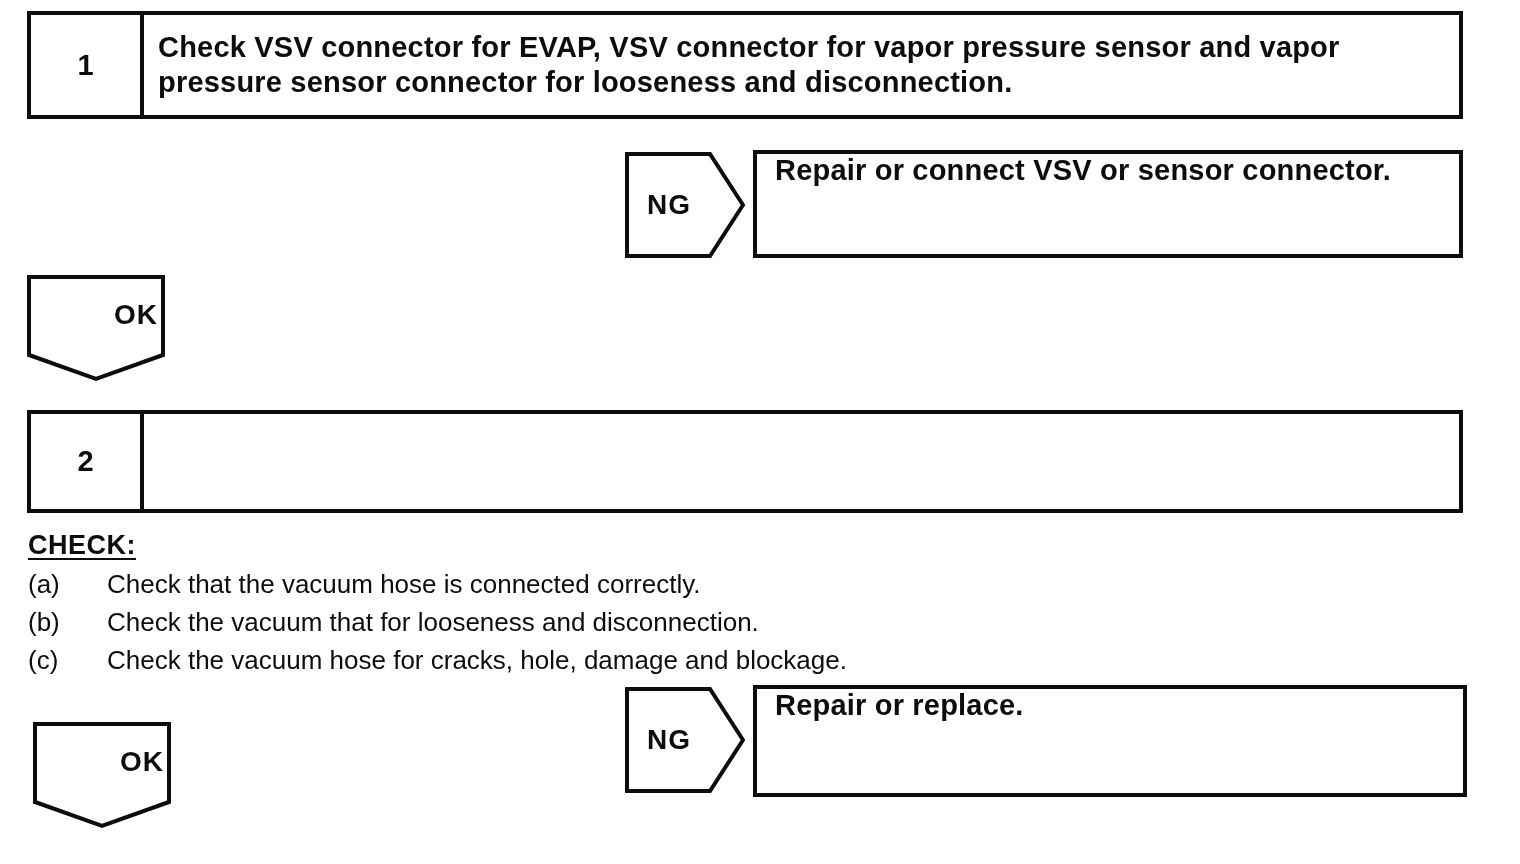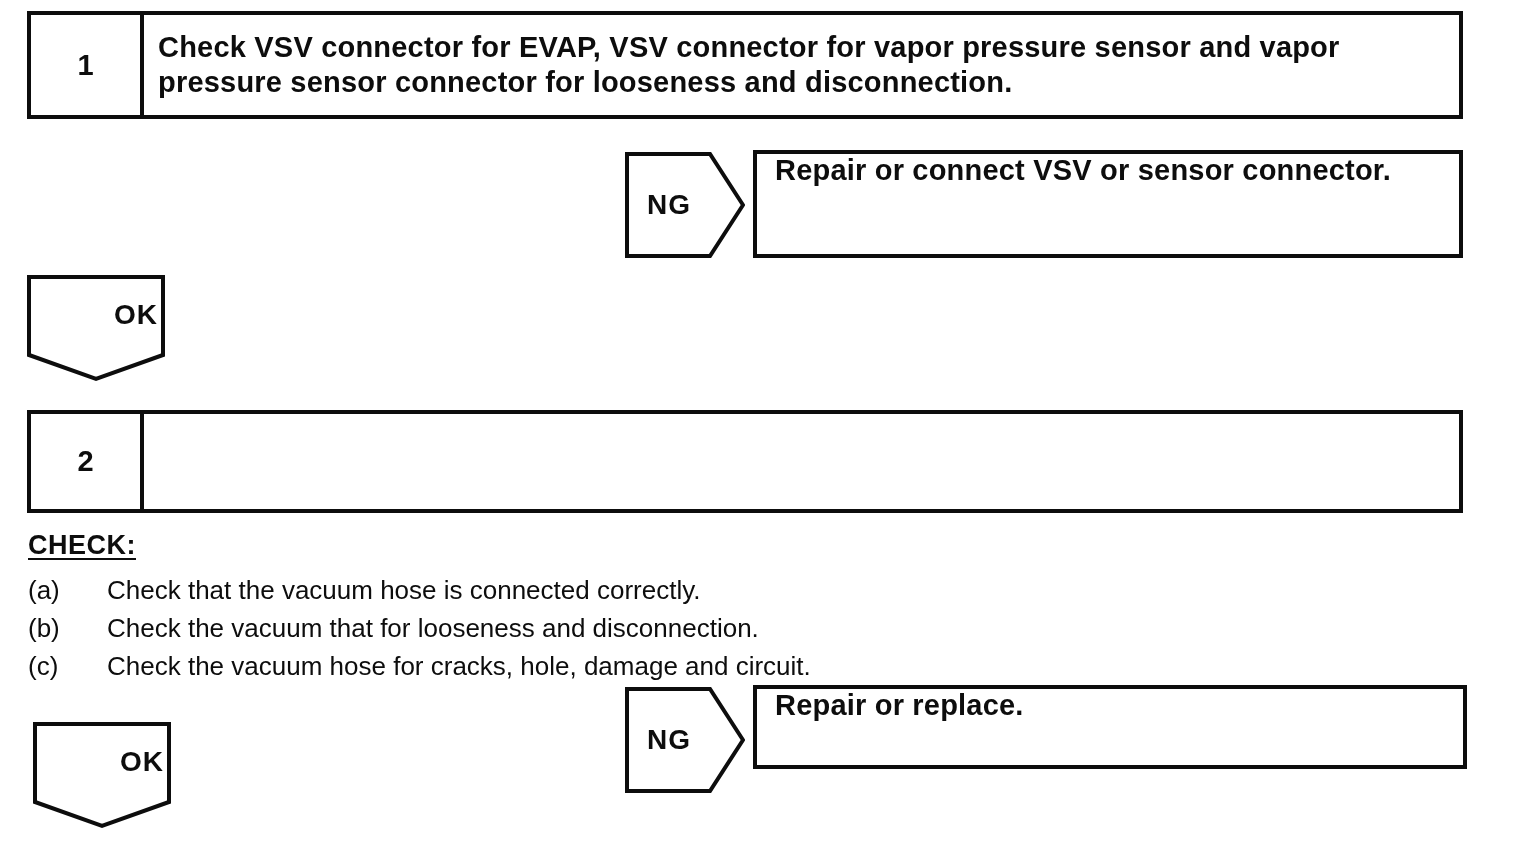--- a/index.html
+++ b/index.html
@@ -44,21 +44,21 @@
   .action-box{
     position:absolute;
     border:4px solid var(--ink);
     background:var(--paper);
     display:flex;align-items:flex-start;
     padding:0 18px;
     font-weight:bold;font-size:29px;
     letter-spacing:0.2px;
   }
   #action1-box{left:753px;top:150px;width:710px;height:108px;}
-  #action2-box{left:753px;top:685px;width:714px;height:84px;}
+  #action2-box{left:753px;top:685px;width:714px;height:112px;}
 
   
   .flow-shape{position:absolute;}
   .flow-shape svg{position:absolute;left:0;top:0;display:block;}
   .flow-shape .shape-label{
     position:absolute;
     display:flex;align-items:center;justify-content:center;
     font-weight:bold;font-size:28px;letter-spacing:1px;
   }
   .ng-shape{width:120px;height:106px;}
@@ -72,21 +72,21 @@
   .shape-poly{fill:var(--paper);stroke:var(--ink);stroke-width:4;stroke-linejoin:miter;}
 
   
   #check-section{position:absolute;left:28px;top:530px;width:1100px;}
   .check-heading{
     display:inline-block;
     font-weight:bold;font-size:27px;
     text-decoration:underline;
     text-underline-offset:4px;
     letter-spacing:0.5px;
-    margin-bottom:10px;
+    margin-bottom:4px;
   }
   .check-item{
     display:flex;
     align-items:baseline;
     font-size:26px;
     line-height:38px;
     font-weight:normal;
   }
   .check-item .marker{flex:0 0 79px;}
   .check-item .item-text{flex:1;}
@@ -128,21 +128,21 @@
     <div class="check-item">
       <span class="marker">(a)</span>
       <span class="item-text">Check that the vacuum hose is connected correctly.</span>
     </div>
     <div class="check-item">
       <span class="marker">(b)</span>
       <span class="item-text">Check the vacuum that for looseness and disconnection.</span>
     </div>
     <div class="check-item">
       <span class="marker">(c)</span>
-      <span class="item-text">Check the vacuum hose for cracks, hole, damage and circuit.</span>
+      <span class="item-text">Check the vacuum hose for cracks, hole, damage and blockage.</span>
     </div>
   </div>
 
   <div class="flow-shape ng-shape" id="ng2-shape">
     <svg width="120" height="106" viewBox="0 0 120 106">
       <polygon class="shape-poly" points="2,2 85,2 118,53 85,104 2,104"></polygon>
     </svg>
     <span class="shape-label">NG</span>
   </div>
 

